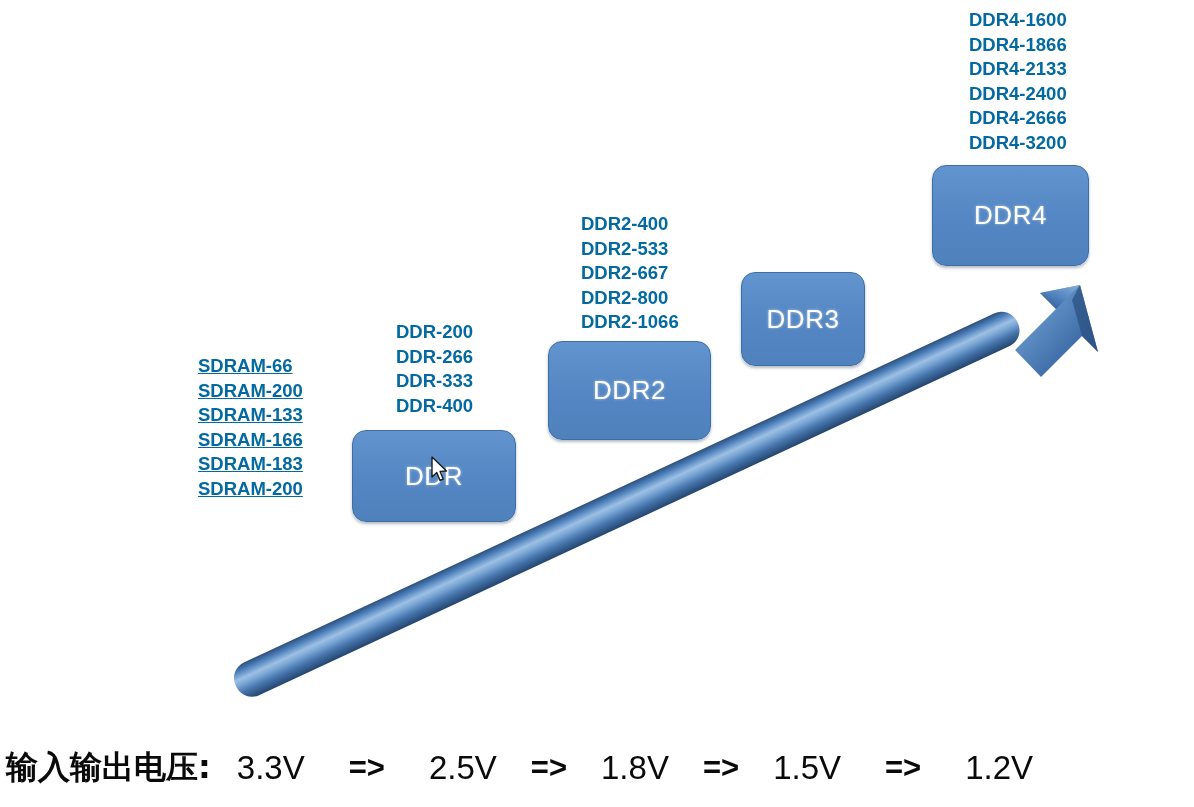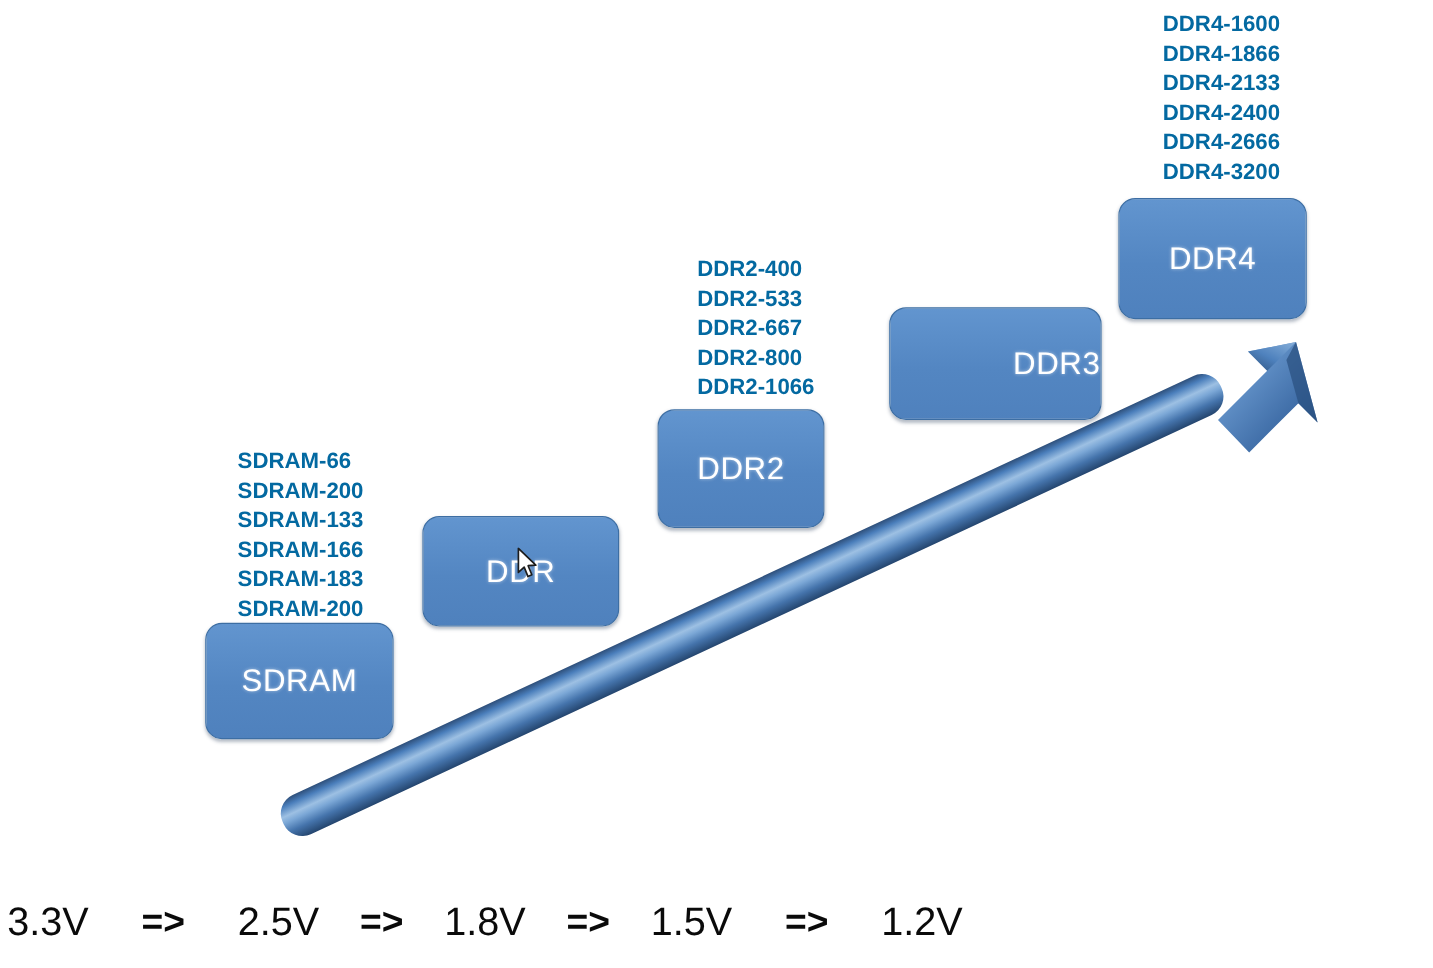--- a/index.html
+++ b/index.html
@@ -140,64 +140,68 @@
       <rect x="236" y="668" width="862" height="36" rx="17" ry="17" fill="url(#shaftGrad)"></rect>
     </g>
 
     <g>
       <polygon points="1080,285 1040,293 1056,309 1015,350 1041,377 1082,336 1098,352" fill="url(#headGrad)"></polygon>
       <polygon points="1080,285 1040,293 1056,309 1063,302" fill="url(#headGrad2)" opacity="0.85"></polygon>
       <polygon points="1080,285 1098,352 1082,336 1072,300" fill="#2b5182" opacity="0.75"></polygon>
     </g>
   </svg>
 
-  <div class="speed-list" style="left:198px; top:372px;">
+  <div class="speed-list" style="left:198px; top:354px;text-decoration:underline;">
     <span class="speed-item">SDRAM-66</span>
     <span class="speed-item">SDRAM-200</span>
     <span class="speed-item">SDRAM-133</span>
     <span class="speed-item">SDRAM-166</span>
     <span class="speed-item">SDRAM-183</span>
     <span class="speed-item">SDRAM-200</span>
   </div>
-  <div class="gen-box" style="left:171px; top:519px; width:157px; height:97px;">
-    <span class="gen-label">SDRAM</span>
-  </div>
-
+
+  <div class="speed-list" style="left:396px; top:320px;">
+    <span class="speed-item">DDR-200</span>
+    <span class="speed-item">DDR-266</span>
+    <span class="speed-item">DDR-333</span>
+    <span class="speed-item">DDR-400</span>
+  </div>
   <div class="gen-box" style="left:352px; top:430px; width:164px; height:92px;">
     <span class="gen-label">DDR</span>
   </div>
 
   <div class="speed-list" style="left:581px; top:212px;">
     <span class="speed-item">DDR2-400</span>
     <span class="speed-item">DDR2-533</span>
     <span class="speed-item">DDR2-667</span>
     <span class="speed-item">DDR2-800</span>
     <span class="speed-item">DDR2-1066</span>
   </div>
-  <div class="gen-box" style="left:548px; top:341px; width:139px; height:99px;">
+  <div class="gen-box" style="left:548px; top:341px; width:163px; height:99px;">
     <span class="gen-label">DDR2</span>
   </div>
 
-  <div class="gen-box" style="left:741px; top:256px; width:177px; height:94px;justify-content:flex-end;">
+  <div class="gen-box" style="left:741px; top:272px; width:124px; height:94px;">
     <span class="gen-label">DDR3</span>
   </div>
 
   <div class="speed-list" style="left:969px; top:8px;">
     <span class="speed-item">DDR4-1600</span>
     <span class="speed-item">DDR4-1866</span>
     <span class="speed-item">DDR4-2133</span>
     <span class="speed-item">DDR4-2400</span>
     <span class="speed-item">DDR4-2666</span>
     <span class="speed-item">DDR4-3200</span>
   </div>
   <div class="gen-box" style="left:932px; top:165px; width:157px; height:101px;">
     <span class="gen-label">DDR4</span>
   </div>
 
   <div id="voltage-row">
+    <span class="v-caption">输入输出电压:</span>
     <span class="v-val">3.3V</span>
     <span class="sp-a"></span>
     <span class="v-arrow">=&gt;</span>
     <span class="sp-a"></span>
     <span class="v-val">2.5V</span>
     <span class="sp-b"></span>
     <span class="v-arrow">=&gt;</span>
     <span class="sp-b"></span>
     <span class="v-val">1.8V</span>
     <span class="sp-b"></span>

